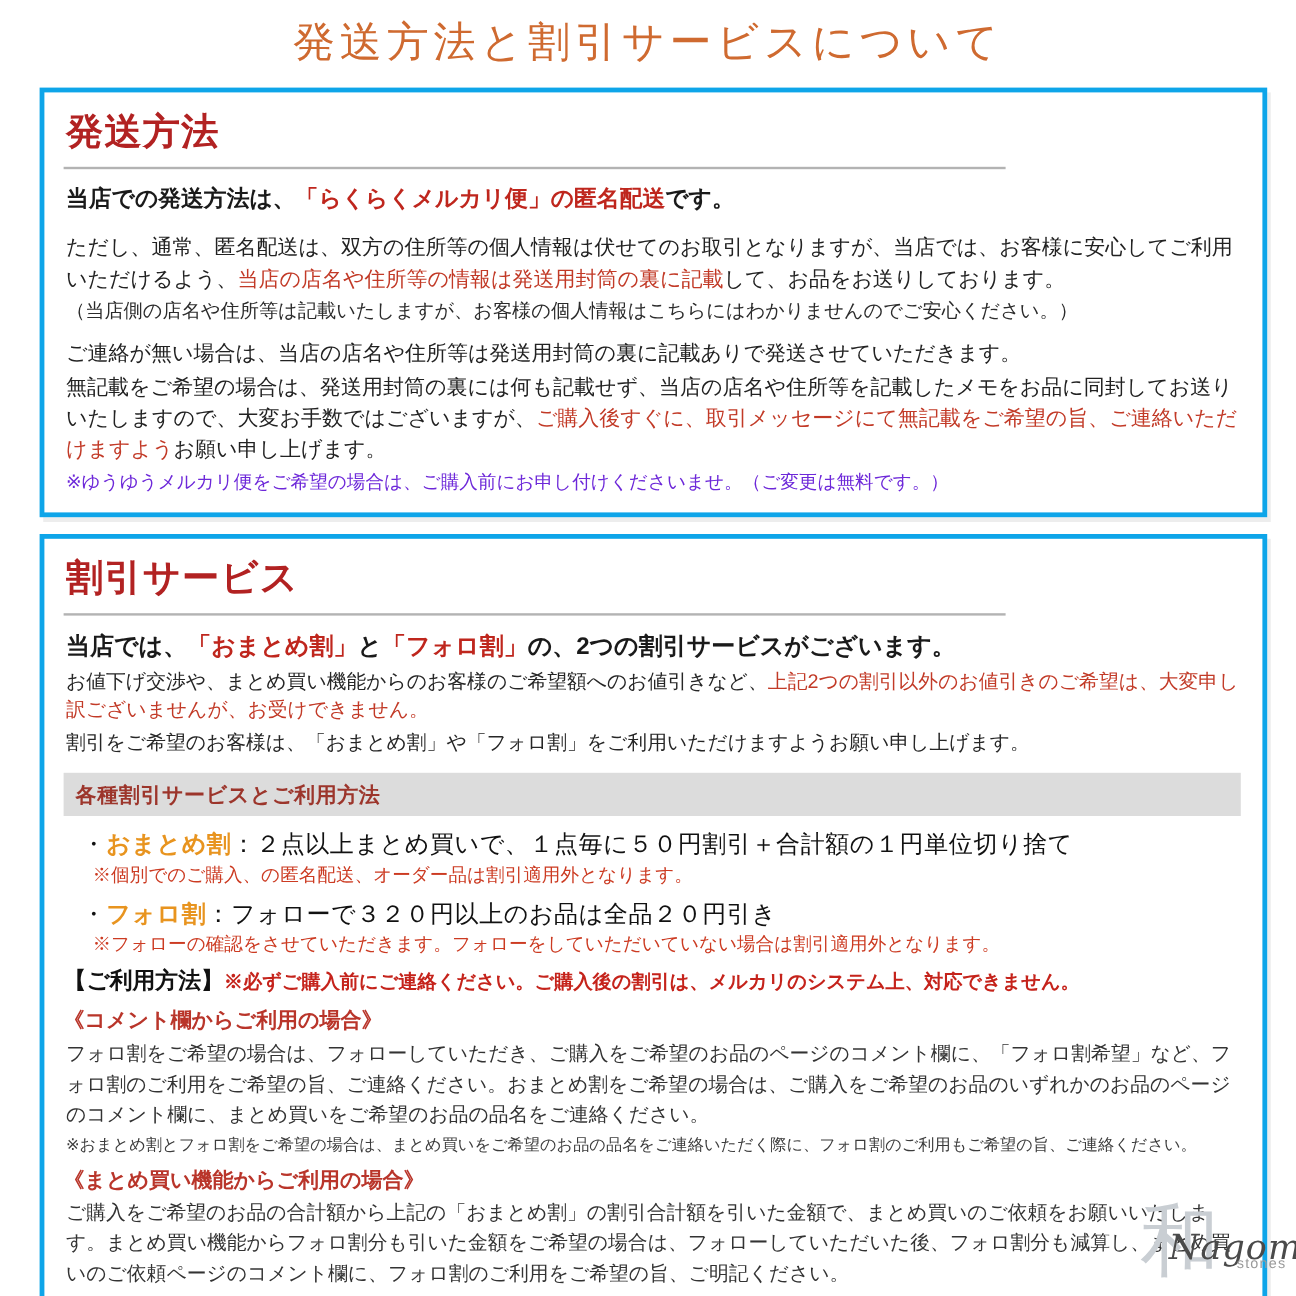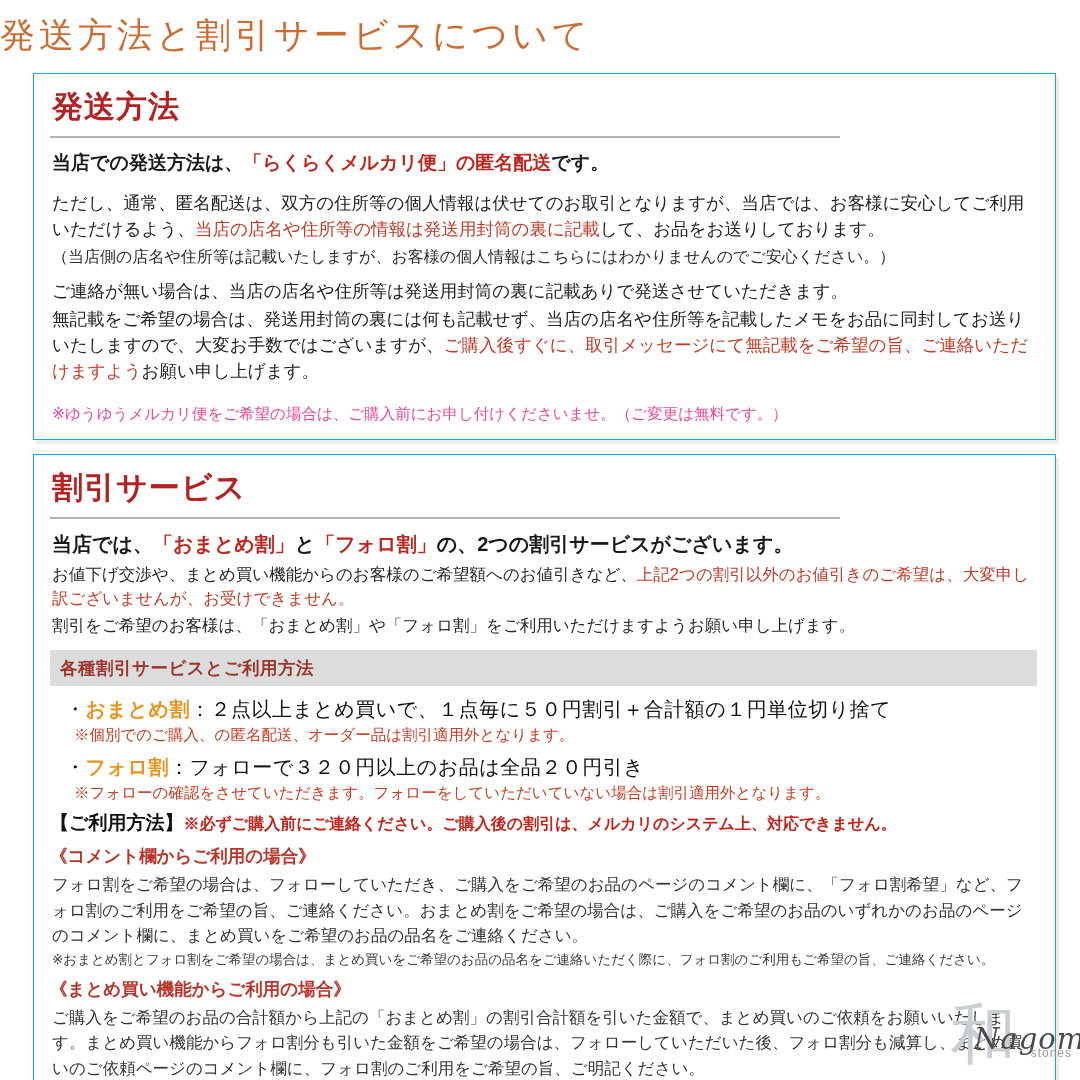--- a/index.html
+++ b/index.html
@@ -1,35 +1,35 @@
 <!DOCTYPE html>
 <html lang="ja"><head>
 <meta charset="utf-8">
 <style>
   html,body{margin:0;padding:0;}
   body{
     width:1080px;height:1080px;background:#ffffff;position:relative;overflow:hidden;
     font-family:"Liberation Sans","DejaVu Sans",sans-serif;color:#222;
   }
   .page-title{
-    text-align:left;font-family:"DejaVu Serif","Liberation Serif",serif;
+    text-align:center;font-family:"DejaVu Serif","Liberation Serif",serif;
     color:#cf6a30;font-size:35px;letter-spacing:4px;padding-top:12px;font-weight:500;
   }
   .box{
-    border:1px solid #0ea5e9;margin:14px 24px 0 33px;padding:8px 18px 12px 16px;
+    border:4px solid #0ea5e9;margin:14px 24px 0 33px;padding:8px 18px 12px 16px;
     box-shadow:3px 4px 0 rgba(0,0,0,0.07);background:#fff;
   }
   .box-heading{font-size:31px;font-weight:bold;color:#b22222;letter-spacing:1px;margin:4px 0 0 2px;}
   .head-rule{border:none;border-top:2px solid #b3b3b3;width:80%;margin:8px 0 12px 0;}
   .lead{font-size:19px;font-weight:bold;color:#1a1a1a;margin:2px 0 14px 2px;}
   .lead .red{color:#bf261d;}
   .para{font-size:17.5px;color:#222;line-height:1.5;margin:0 0 2px 2px;}
   .para .red{color:#c23a27;}
   .para-note{font-size:16px;color:#2b2b2b;margin:0 0 10px 2px;line-height:1.45;}
-  .note-red{font-size:15.5px;color:#ec4899;margin:19px 0 2px 2px;}
+  .note-red{font-size:15.5px;color:#6d28d9;margin:4px 0 2px 2px;}
   .lead2{font-size:20px;color:#1a1a1a;margin:0 0 4px 2px;font-weight:600;}
   .lead2 .red{color:#bf261d;font-weight:bold;}
   .para2{font-size:16.5px;color:#262626;line-height:1.5;margin:0 0 2px 2px;}
   .para2 .red{color:#c23a27;}
   .gray-bar{
     background:#dcdcdc;color:#9c352b;font-size:17.5px;font-weight:bold;
     padding:6px 10px;margin:12px 0 10px 0;letter-spacing:0.5px;
   }
   .bullets{font-family:"DejaVu Serif","Liberation Serif",serif;}
   .bullet-line{font-size:20px;color:#111;margin:8px 0 2px 15px;letter-spacing:0.5px;}

